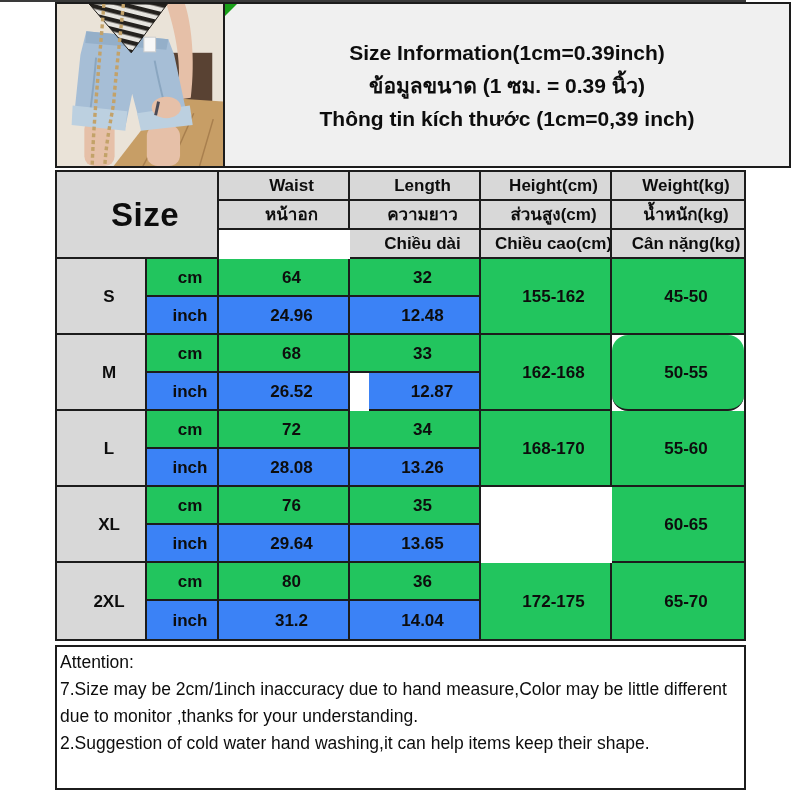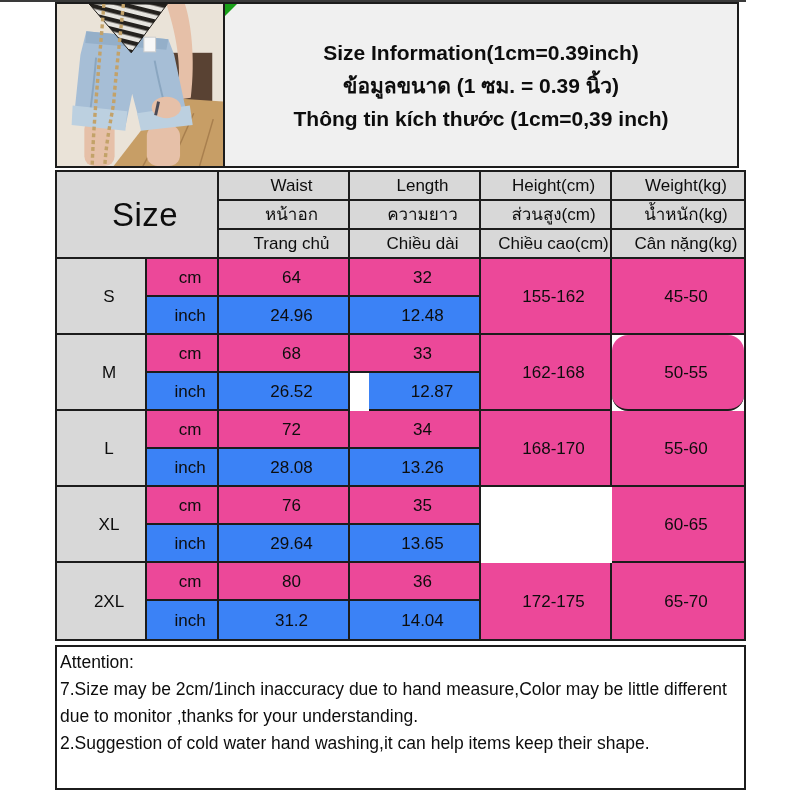--- a/index.html
+++ b/index.html
@@ -3,21 +3,21 @@
 <meta charset="utf-8">
 <style>
   html,body{margin:0;padding:0;background:#ffffff;}
   #page{
     position:relative;width:800px;height:800px;background:#ffffff;overflow:hidden;
     font-family:"Liberation Sans",sans-serif;color:#0d0d0d;
   }
   #top-line{position:absolute;left:0;top:0;width:746px;height:2px;background:#3a3a3a;}
 
   
-  #top-row{position:absolute;left:55px;top:2px;width:684px;height:166px;display:flex;}
+  #top-row{position:absolute;left:55px;top:2px;width:736px;height:166px;display:flex;}
   #photo-cell{width:170px;height:166px;border:2px solid #1c1c1c;box-sizing:border-box;background:#eae3d8;flex:none;}
   #photo-cell svg{display:block;width:100%;height:100%;}
   #title-cell{
     flex:1;border:2px solid #1c1c1c;border-left:none;box-sizing:border-box;background:#f0f0f0;
     display:flex;flex-direction:column;align-items:center;justify-content:center;
     text-align:center;position:relative;
   }
   #title-cell .t-line{font-weight:bold;font-size:21px;line-height:33px;white-space:nowrap;}
   #green-corner{position:absolute;left:0;top:0;width:12px;height:12px;}
 
@@ -25,25 +25,25 @@
   #size-table{
     position:absolute;left:55px;top:170px;width:691px;height:471px;box-sizing:border-box;
     border:2px solid #1c1c1c;background:#ffffff;
     display:grid;
     grid-template-columns:90px 72px 131px 131px 131px 132px;
     grid-template-rows:29px 29px 29px repeat(10,38px);
   }
   .cell{
     display:flex;align-items:center;justify-content:center;
     border-right:2px solid #1c1c1c;border-bottom:2px solid #1c1c1c;
-    font-weight:normal;font-size:17px;line-height:1;box-sizing:border-box;
+    font-weight:bold;font-size:17px;line-height:1;box-sizing:border-box;
     white-space:nowrap;overflow:hidden;padding-left:16px;
   }
   .gray{background:#d8d8d8;}
-  .light{background:#ec4899;}
+  .light{background:#22c55e;}
   .white{background:#3b82f6;}
   .no-r{border-right:none;}
   .no-b{border-bottom:none;}
   .corner-size{font-size:33px;letter-spacing:.5px;}
 
   
   #attention{
     position:absolute;left:55px;top:645px;width:691px;height:145px;box-sizing:border-box;
     border:2px solid #1c1c1c;background:#ffffff;
     font-size:17.5px;font-weight:400;line-height:27px;padding:2px 4px 0 3px;
@@ -119,21 +119,20 @@
     <div class="cell gray" style="grid-column:3;grid-row:1;">Waist</div>
     <div class="cell gray" style="grid-column:4;grid-row:1;">Length</div>
     <div class="cell gray" style="grid-column:5;grid-row:1;">Height(cm)</div>
     <div class="cell gray no-r" style="grid-column:6;grid-row:1;">Weight(kg)</div>
 
     <div class="cell gray" style="grid-column:3;grid-row:2;">หน้าอก</div>
     <div class="cell gray" style="grid-column:4;grid-row:2;">ความยาว</div>
     <div class="cell gray" style="grid-column:5;grid-row:2;">ส่วนสูง(cm)</div>
     <div class="cell gray no-r" style="grid-column:6;grid-row:2;">น้ำหนัก(kg)</div>
 
-    <div class="cell gray" style="grid-column:3;grid-row:3;">Trang chủ</div>
     <div class="cell gray" style="grid-column:4;grid-row:3;">Chiều dài</div>
     <div class="cell gray" style="grid-column:5;grid-row:3;">Chiều cao(cm)</div>
     <div class="cell gray no-r" style="grid-column:6;grid-row:3;">Cân nặng(kg)</div>
 
   <div class="cell gray" style="grid-area: 4 / 1 / span 2;">S</div>
       <div class="cell light" style="grid-area: 4 / 2;">cm</div>
       <div class="cell light" style="grid-area: 4 / 3;">64</div>
       <div class="cell light" style="grid-area: 4 / 4;">32</div>
       <div class="cell white" style="grid-area: 5 / 2;">inch</div>
       <div class="cell white" style="grid-area: 5 / 3;">24.96</div>

